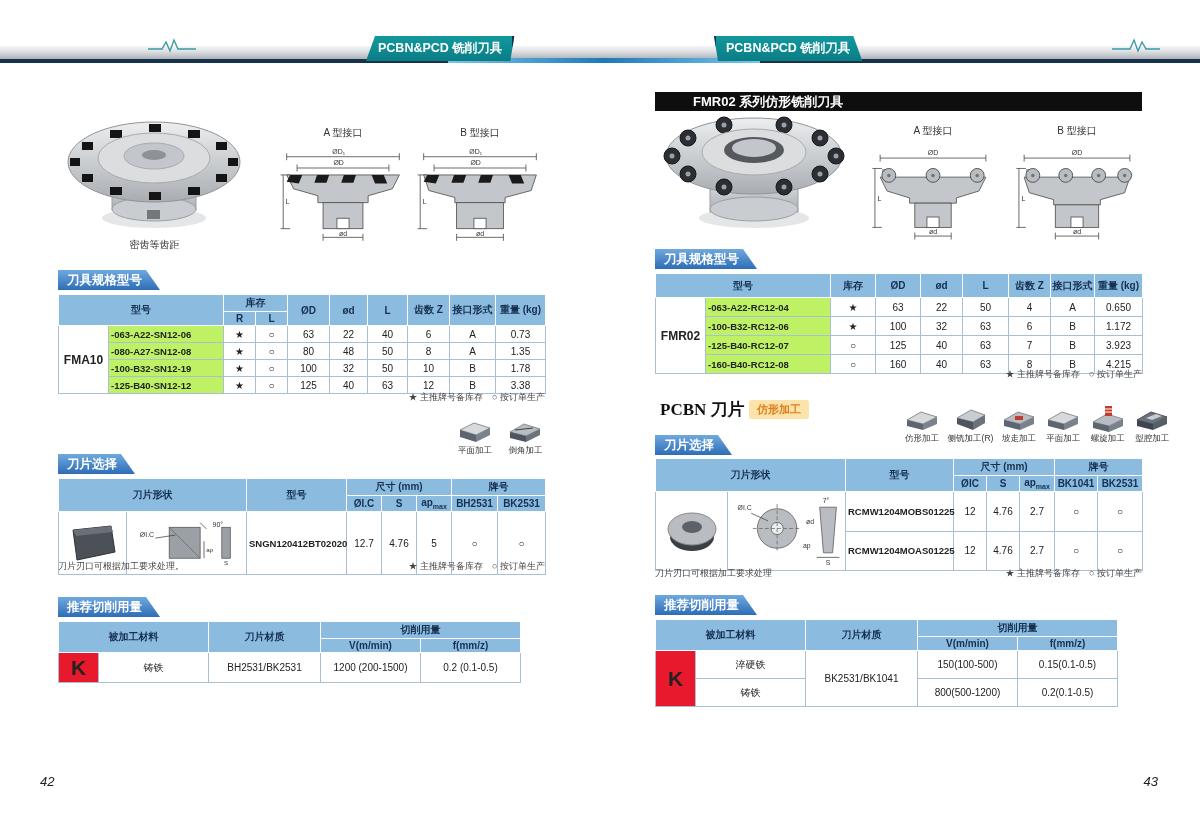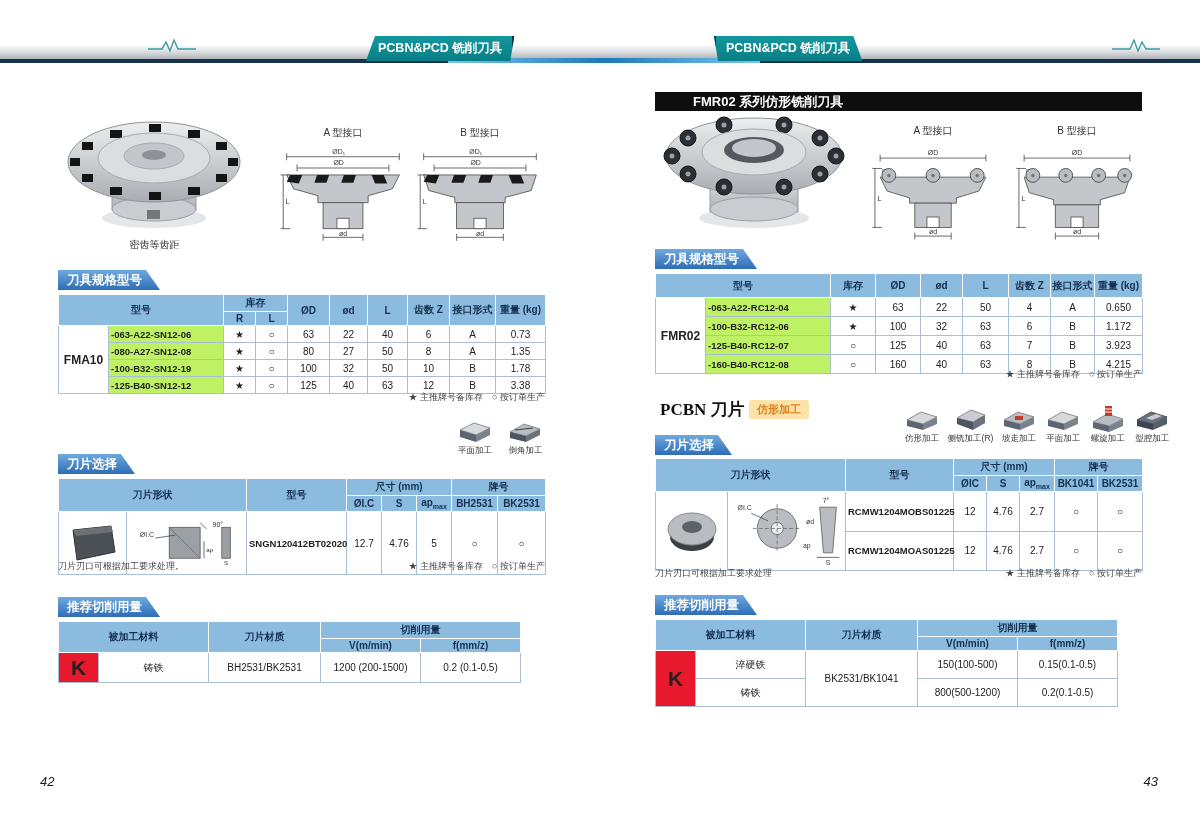--- a/index.html
+++ b/index.html
@@ -209,21 +209,21 @@
       <td>40</td>
       <td>6</td>
       <td>A</td>
       <td>0.73</td>
     </tr>
     <tr style="height:17px">
       <td class="model">-080-A27-SN12-08</td>
       <td>★</td>
       <td>○</td>
       <td>80</td>
-      <td>27</td>
+      <td>48</td>
       <td>50</td>
       <td>8</td>
       <td>A</td>
       <td>1.35</td>
     </tr>
     <tr style="height:17px">
       <td class="model">-100-B32-SN12-19</td>
       <td>★</td>
       <td>○</td>
       <td>100</td>

